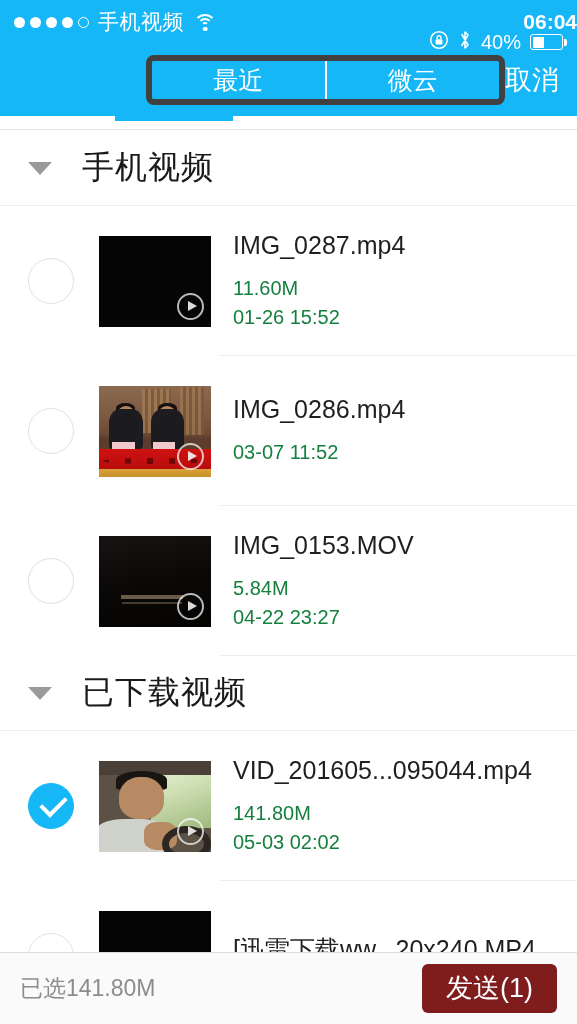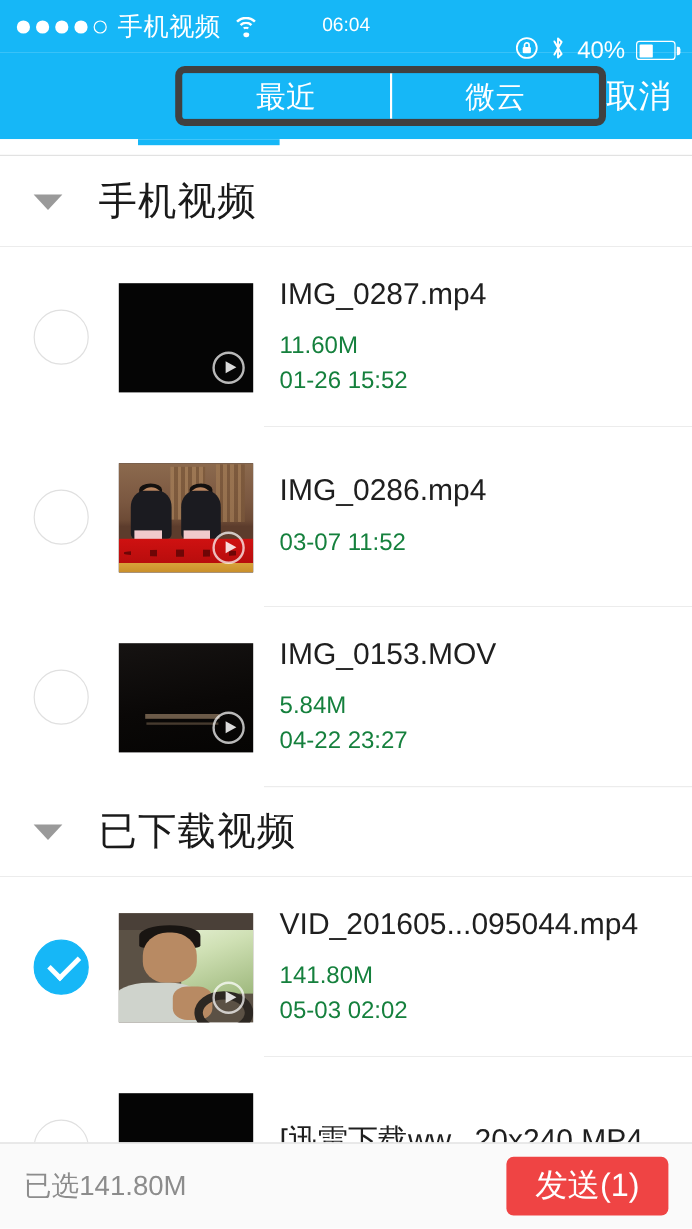--- a/index.html
+++ b/index.html
@@ -24,22 +24,22 @@
   .wifi{ width:24px; height:18px; position:relative; }
   .wifi i{ position:absolute; left:50%; transform:translateX(-50%);
     border:2.4px solid #fff; border-bottom-color:transparent;
     border-left-color:transparent; border-right-color:transparent;
     border-radius:50%; }
   .wifi i:nth-child(1){ width:23px; height:23px; top:1px; }
   .wifi i:nth-child(2){ width:15px; height:15px; top:5px; }
   .wifi i:nth-child(3){ width:7px;  height:7px;  top:9px; }
   .wifi u{ position:absolute; left:50%; bottom:0px; transform:translateX(-50%);
     width:4.5px; height:4.5px; background:#fff; border-radius:50%; }
-  .sb-center{ position:absolute; left:0; right:0; text-align:center;
-    font-size:16px; font-weight:normal; pointer-events:none; }
+  .sb-center{ position:absolute; left:0; right:0; text-align:right;
+    font-size:21px; font-weight:bold; pointer-events:none; }
   .sb-right{ margin-left:auto; display:flex; align-items:center; gap:9px; z-index:2;margin-top:40px; }
   .pct{ font-size:20px; }
   .batt{ width:33px; height:16px; border:1.8px solid #fff; border-radius:3px;
     position:relative; padding:1.5px; }
   .batt::after{ content:""; position:absolute; right:-5px; top:4px;
     width:3px; height:7px; background:#fff; border-radius:0 2px 2px 0; }
   .batt span{ display:block; height:100%; width:40%; background:#fff; border-radius:1px; }
 
   
   .nav{
@@ -184,21 +184,21 @@
     border:7px solid #2c2722; border-radius:50%; }
 
   
   .bottombar{
     position:absolute; bottom:0; left:0; width:577px; height:72px;
     background:#fafafa; border-top:1px solid #dcdcdc;
     display:flex; align-items:center; padding:0 20px;margin-top:12px;
   }
   .selinfo{ font-size:23px; color:#8c8c8c; }
   .sendbtn{
-    margin-left:auto; background:#ef4444; color:#fff;
+    margin-left:auto; background:#7f1d1d; color:#fff;
     font-size:27px; padding:10px 24px; border-radius:6px;
     border:none; line-height:1.1;
   }
 </style>
 </head>
 <body>
 
 <div id="app">
 
   <div class="statusbar">

